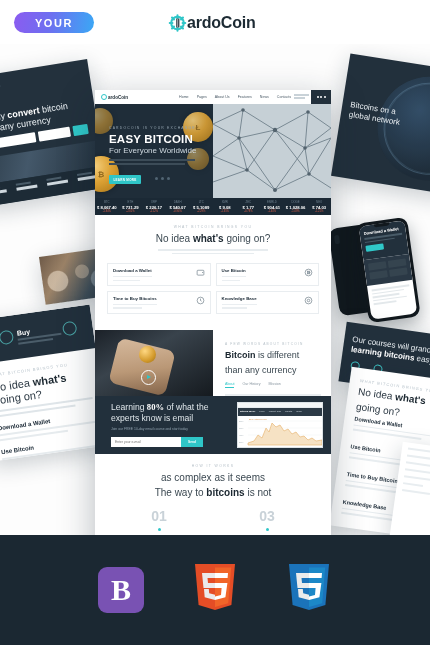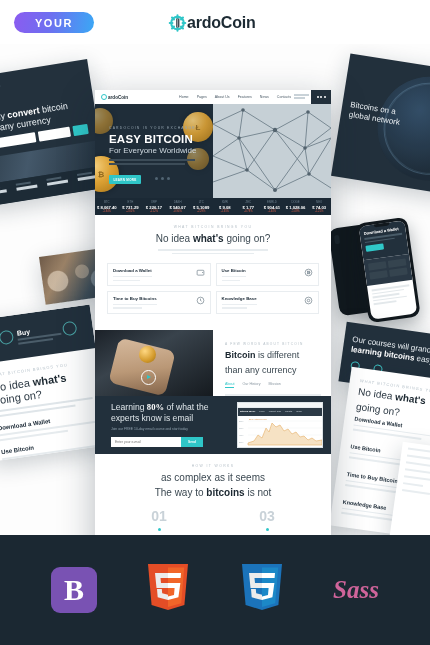--- a/index.html
+++ b/index.html
@@ -758,16 +758,13 @@
     </svg>
   </div>
   <div class="tech">
     <svg width="46" height="52" viewBox="0 0 46 52">
       <path d="M3 0h40l-3.6 41L23 46 6.6 41z" fill="#1b73ba"></path>
       <path d="M23 3.6V43l13.2-3.8L39.2 3.6z" fill="#1c88c7"></path>
       <path d="M23 19h-7l-.5-5H23V9H10l1.5 15H23zm0 11.8l-5.8-1.6-.4-4.2H12l.7 8.3L23 36z" fill="#ebebeb"></path>
       <path d="M23 19v5h6.6l-.6 6.9-6 1.6V36l10.4-2.8L35.4 19zm0-10v5h12.6l.4-5z" fill="#fff"></path>
     </svg>
   </div>
-  <div class="tech">
-    <span class="sass-txt">Sass</span>
-  </div>
 </div>
 
 </body></html>

